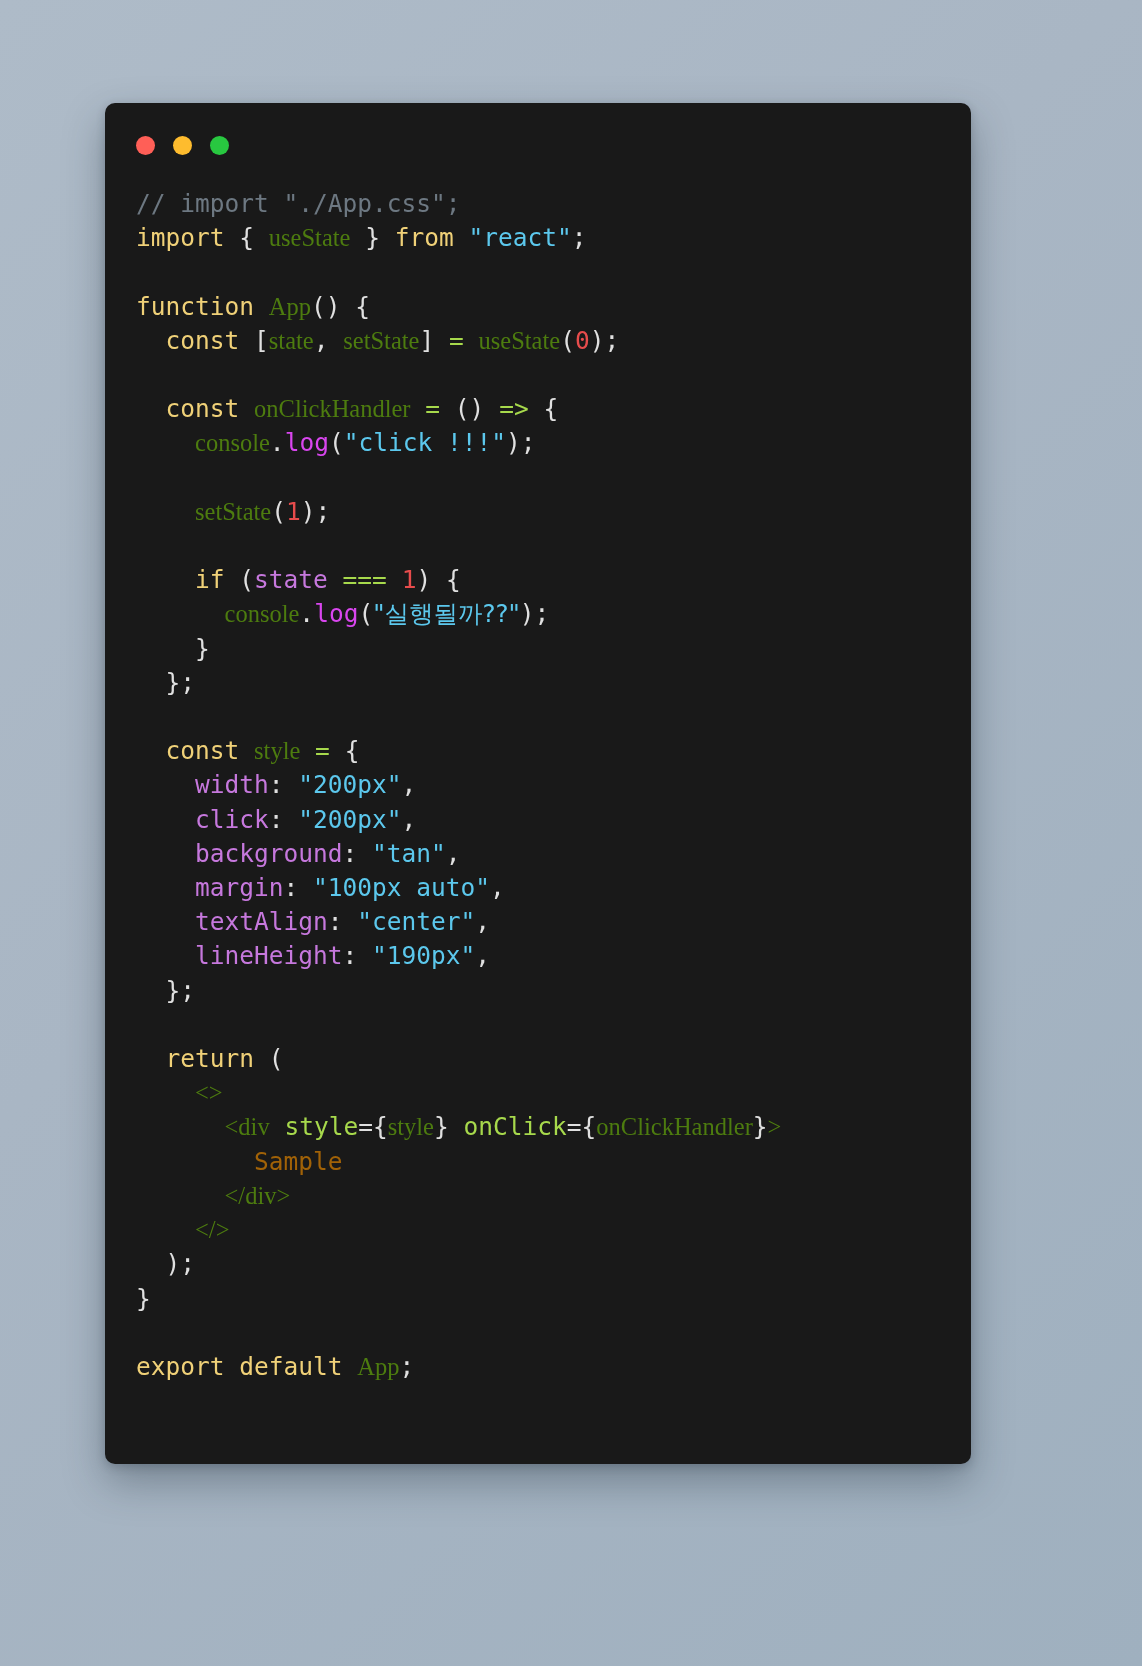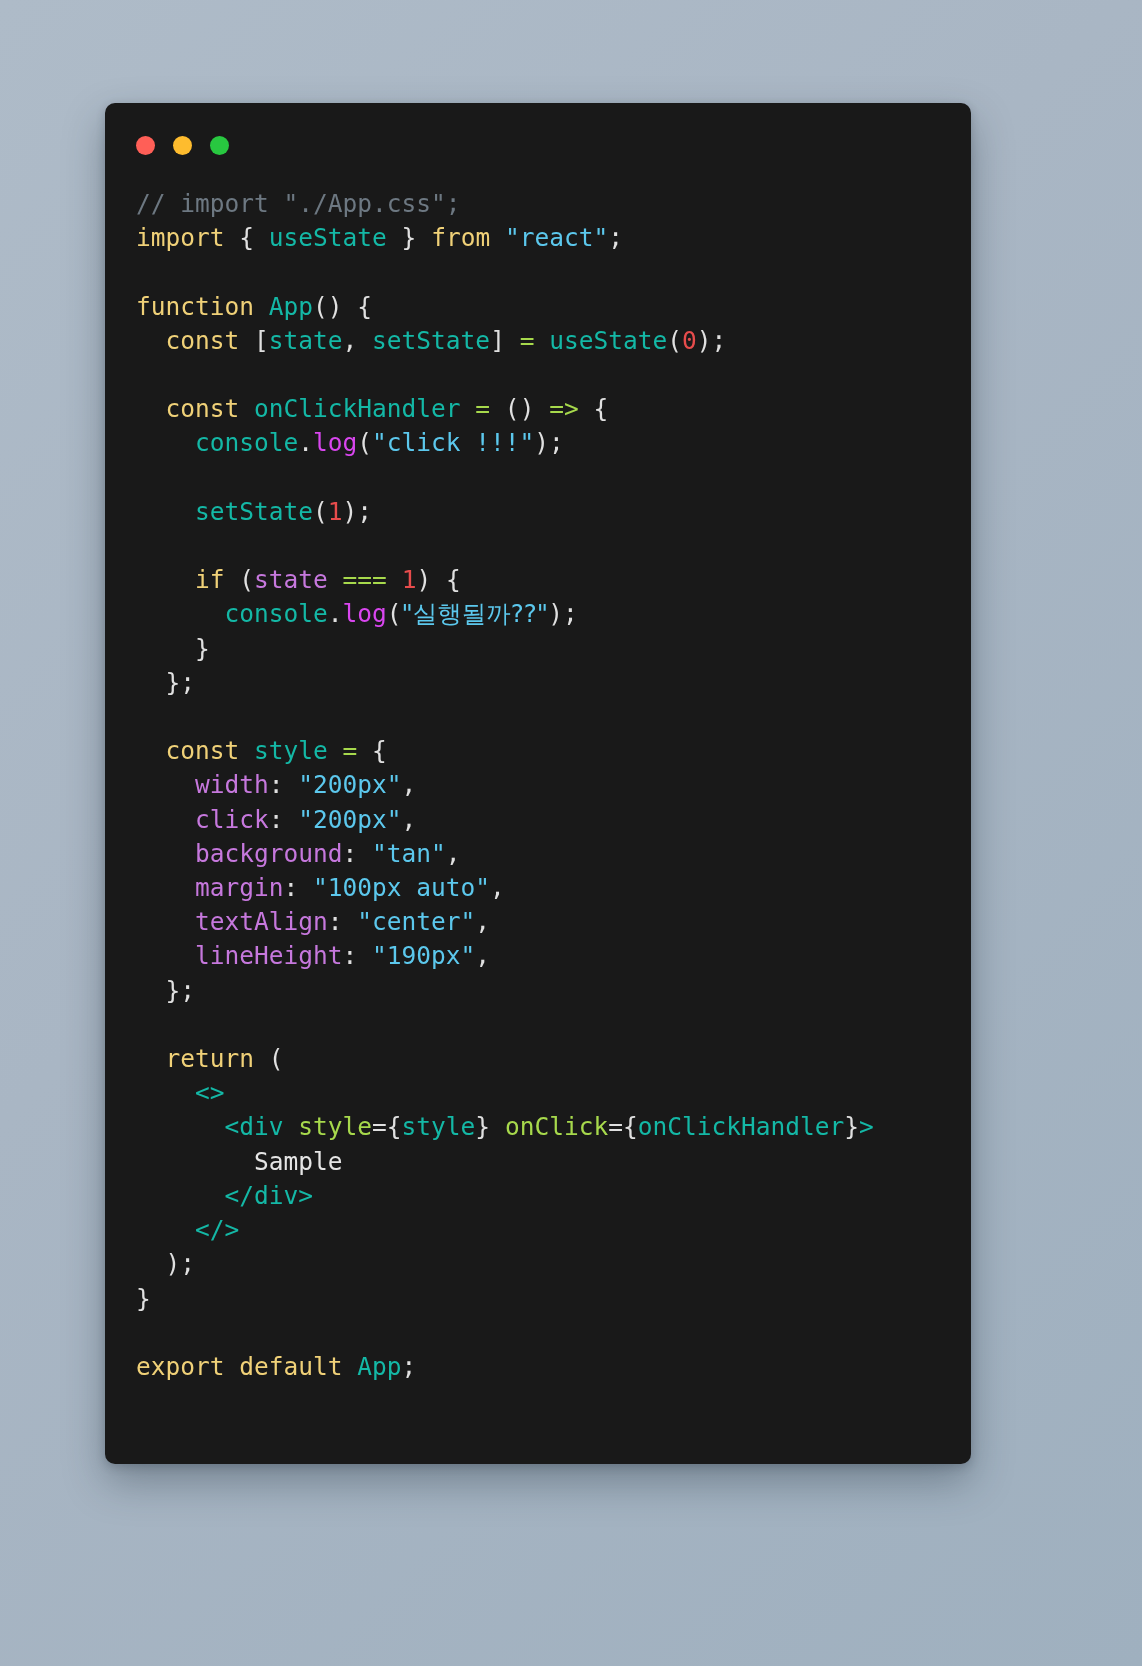--- a/index.html
+++ b/index.html
@@ -67,29 +67,29 @@
     font-size: 24.5px;
     line-height: 34.2px;
     white-space: pre;
     color: #e3e3e3;
     letter-spacing: 0px;
     font-weight: 400;
   }
   
   .c-comment  { color: #6d7882; }
   .c-keyword  { color: #f0d178; text-align: center; }   
-  .c-ident    { color: #14b8a6; }   
+  .c-ident    { color: #4d7c0f; font-family: Liberation Serif, serif; }   
   .c-string   { color: #5cc8ed; }   
   .c-punct    { color: #e0e0e0; }   
   .c-number   { color: #e74c4c; }   
   .c-operator { color: #a7d94c; }   
   .c-method   { color: #d946ef; }   
   .c-prop     { color: #c678dd; }   
   .c-attr     { color: #a7d94c; }   
-  .c-plain    { color: #e5e5e5; margin-top: 7px; }   
+  .c-plain    { color: #a16207; margin-top: 7px; }   
   .c-korean   { color: #5cc8ed; font-family: "DejaVu Sans", sans-serif; }
 </style>
 </head>
 <body>
 
 <div class="stage">
 
   <div class="code-window">
 
     <div class="titlebar">

